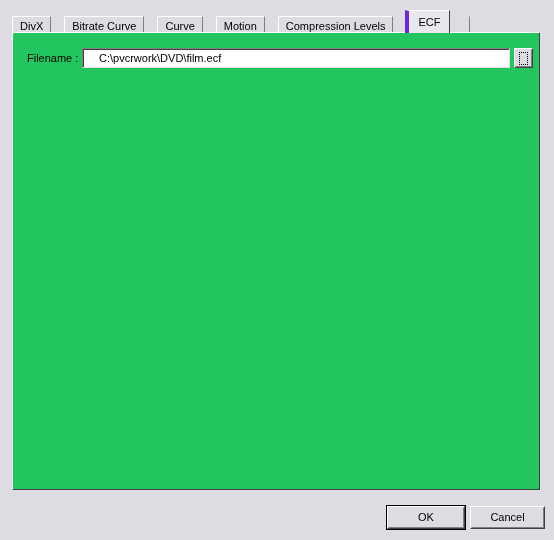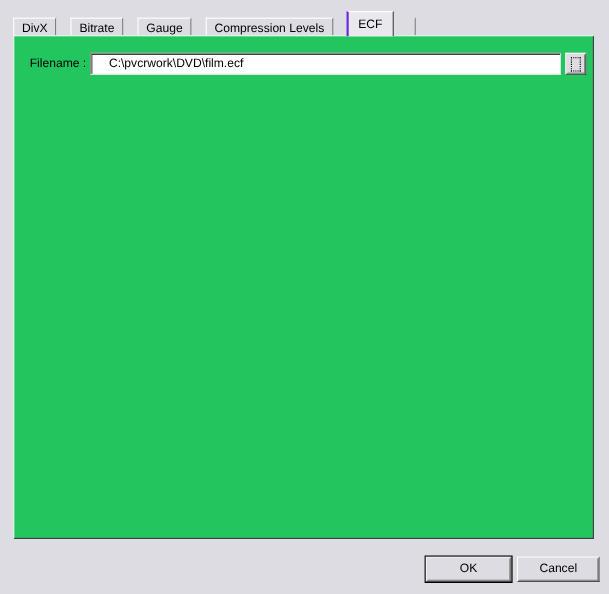--- a/index.html
+++ b/index.html
@@ -46,21 +46,21 @@
     text-align: center;
     top: 2px;
   }
   .tab.active {
     height: 23px;
     line-height: 22px;
     top: 0px;
     padding: 0 9px 0 9px;
     background: #e8e8ee;
     border-top: 1px solid #ffffff;
-    border-left: 2px solid #6d28d9;
+    border-left: 4px solid #6d28d9;
     border-right: 1px solid #404040;
     z-index: 5;
     margin-left: -1px;
     margin-right: 0px;
   }
   .tab.trailing-stub {
     width: 20px;
     padding: 0;
     border-top: 1px solid #dcdce2;
     border-left: 1px solid #dcdce2;
@@ -209,24 +209,27 @@
   }
 </style>
 </head>
 <body>
 
 <div id="tab-strip">
   <div class="tab">
     <span>DivX</span>
   </div>
   <div class="tab">
-    <span>Bitrate</span>
-  </div>
-  <div class="tab">
-    <span>Gauge</span>
+    <span>Bitrate Curve</span>
+  </div>
+  <div class="tab">
+    <span>Curve</span>
+  </div>
+  <div class="tab">
+    <span>Motion</span>
   </div>
   <div class="tab">
     <span>Compression Levels</span>
   </div>
   <div class="tab active">
     <span>ECF</span>
   </div>
   <div class="tab trailing-stub"></div>
 </div>
 

